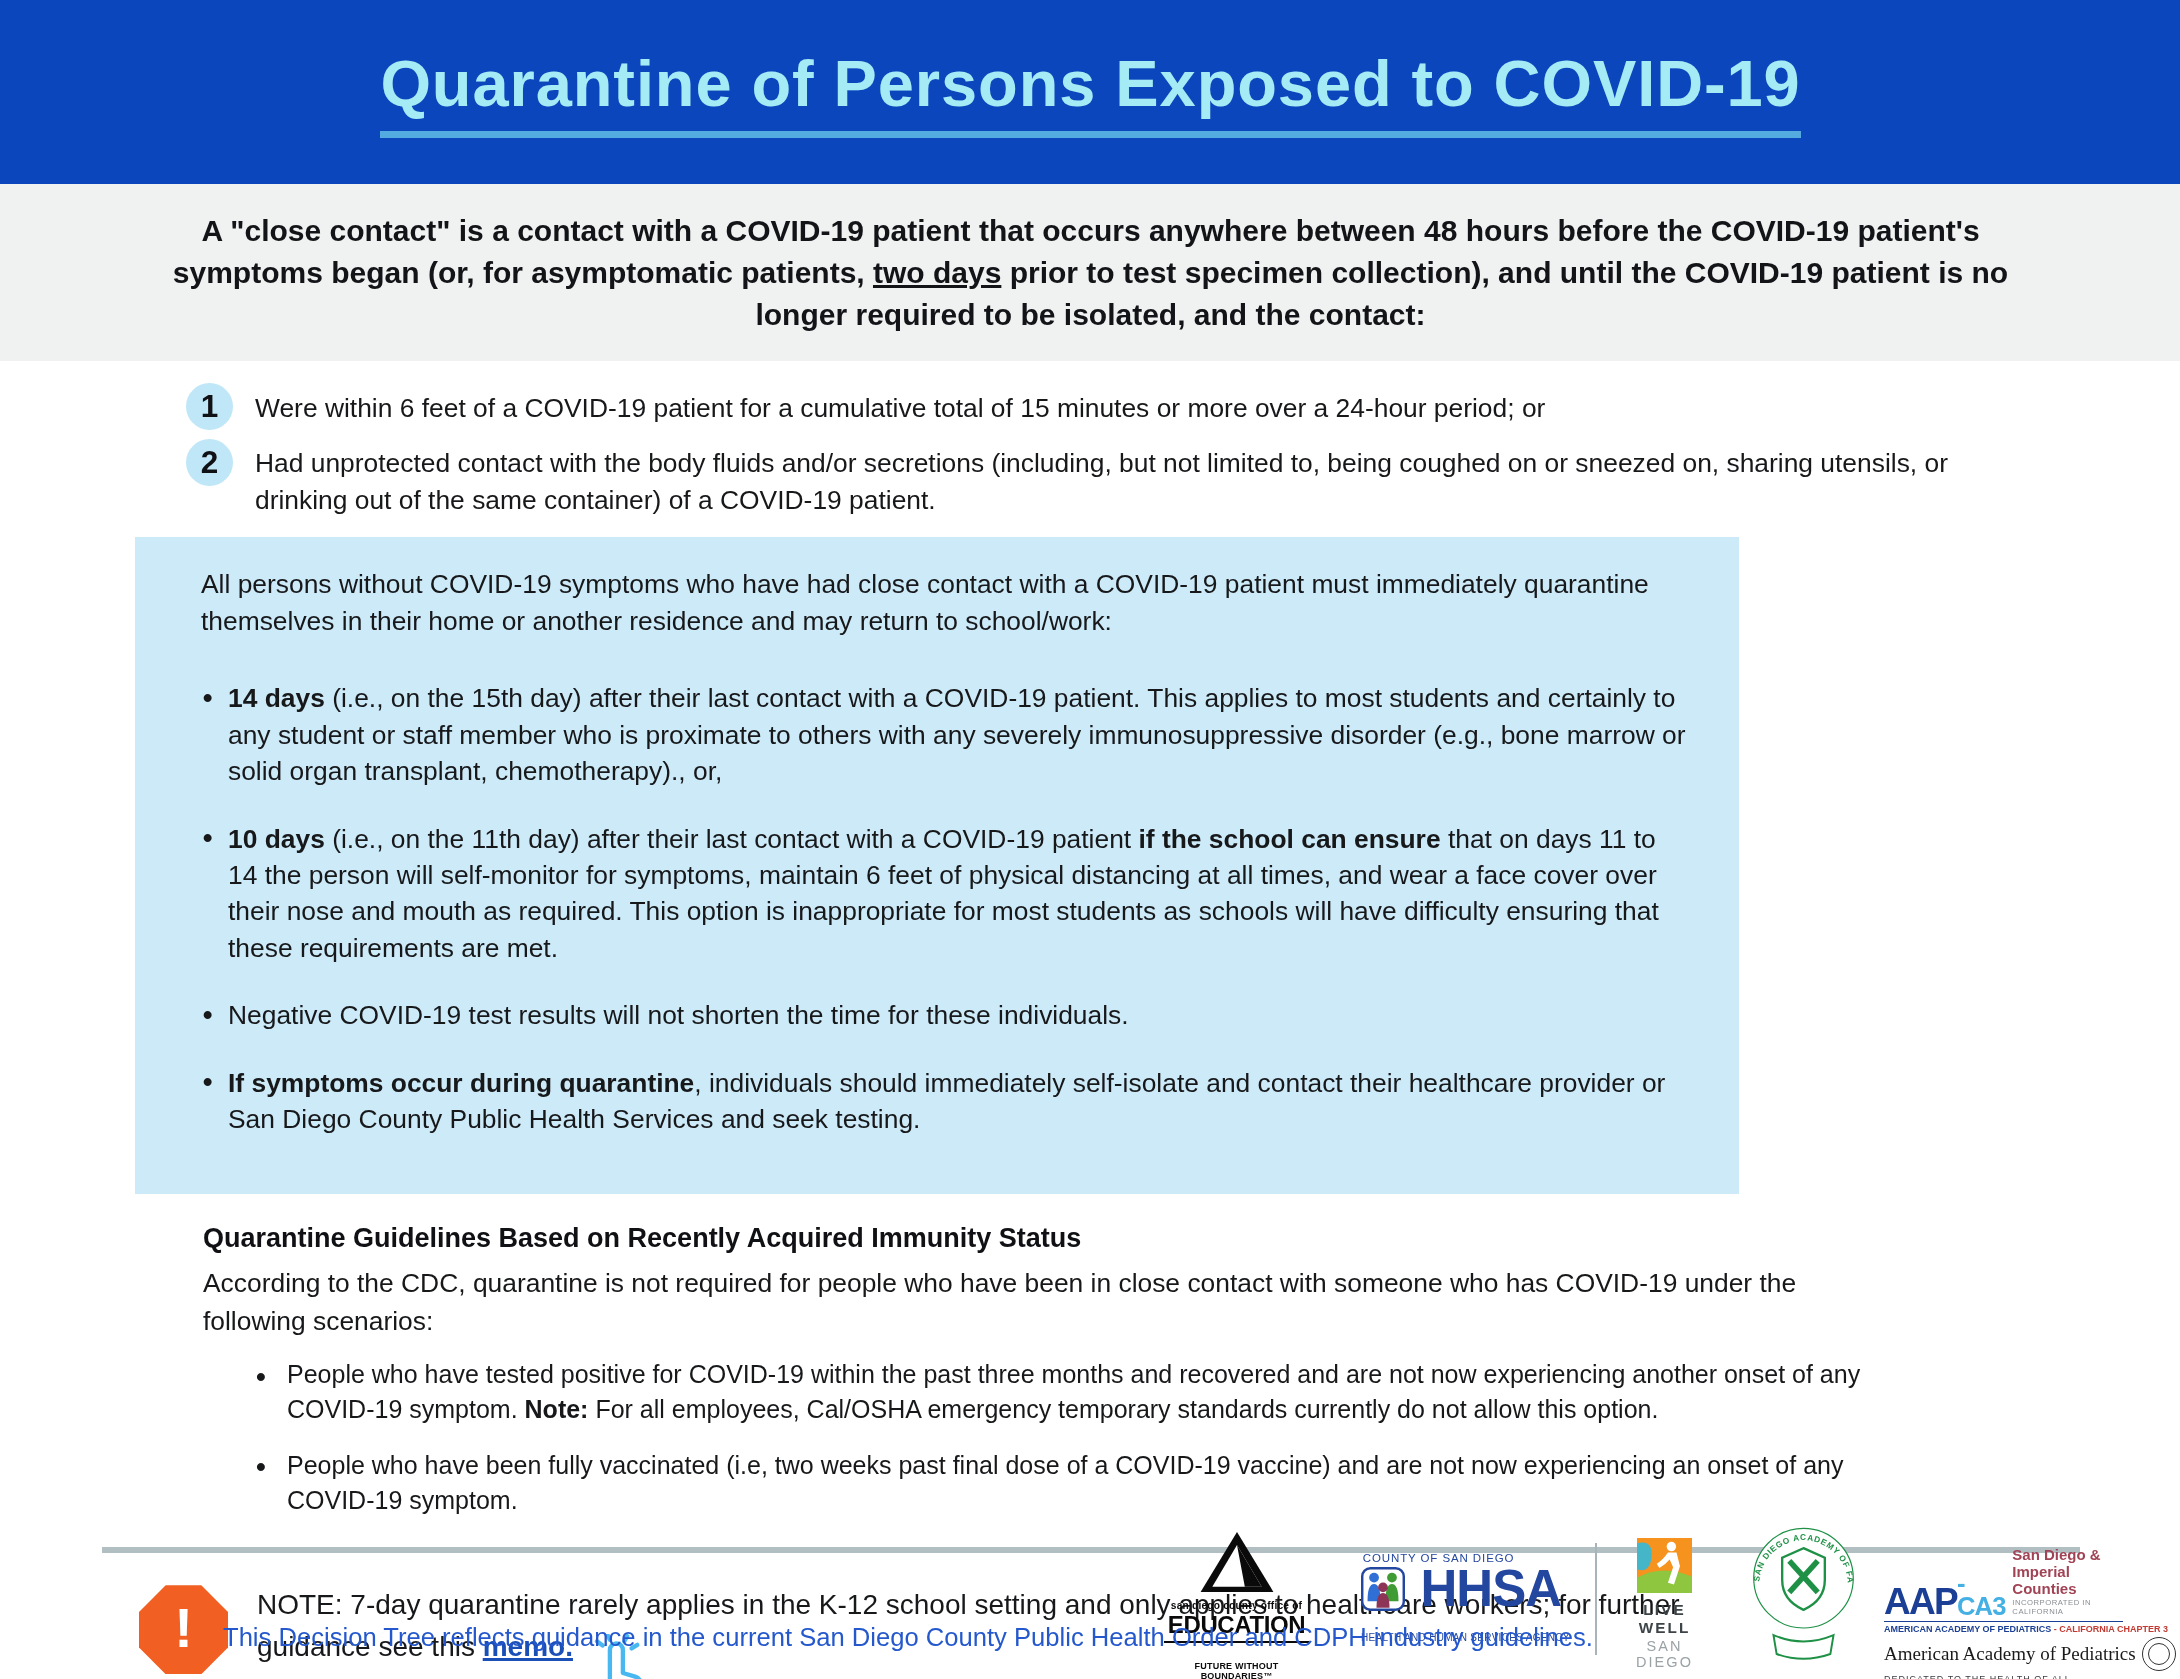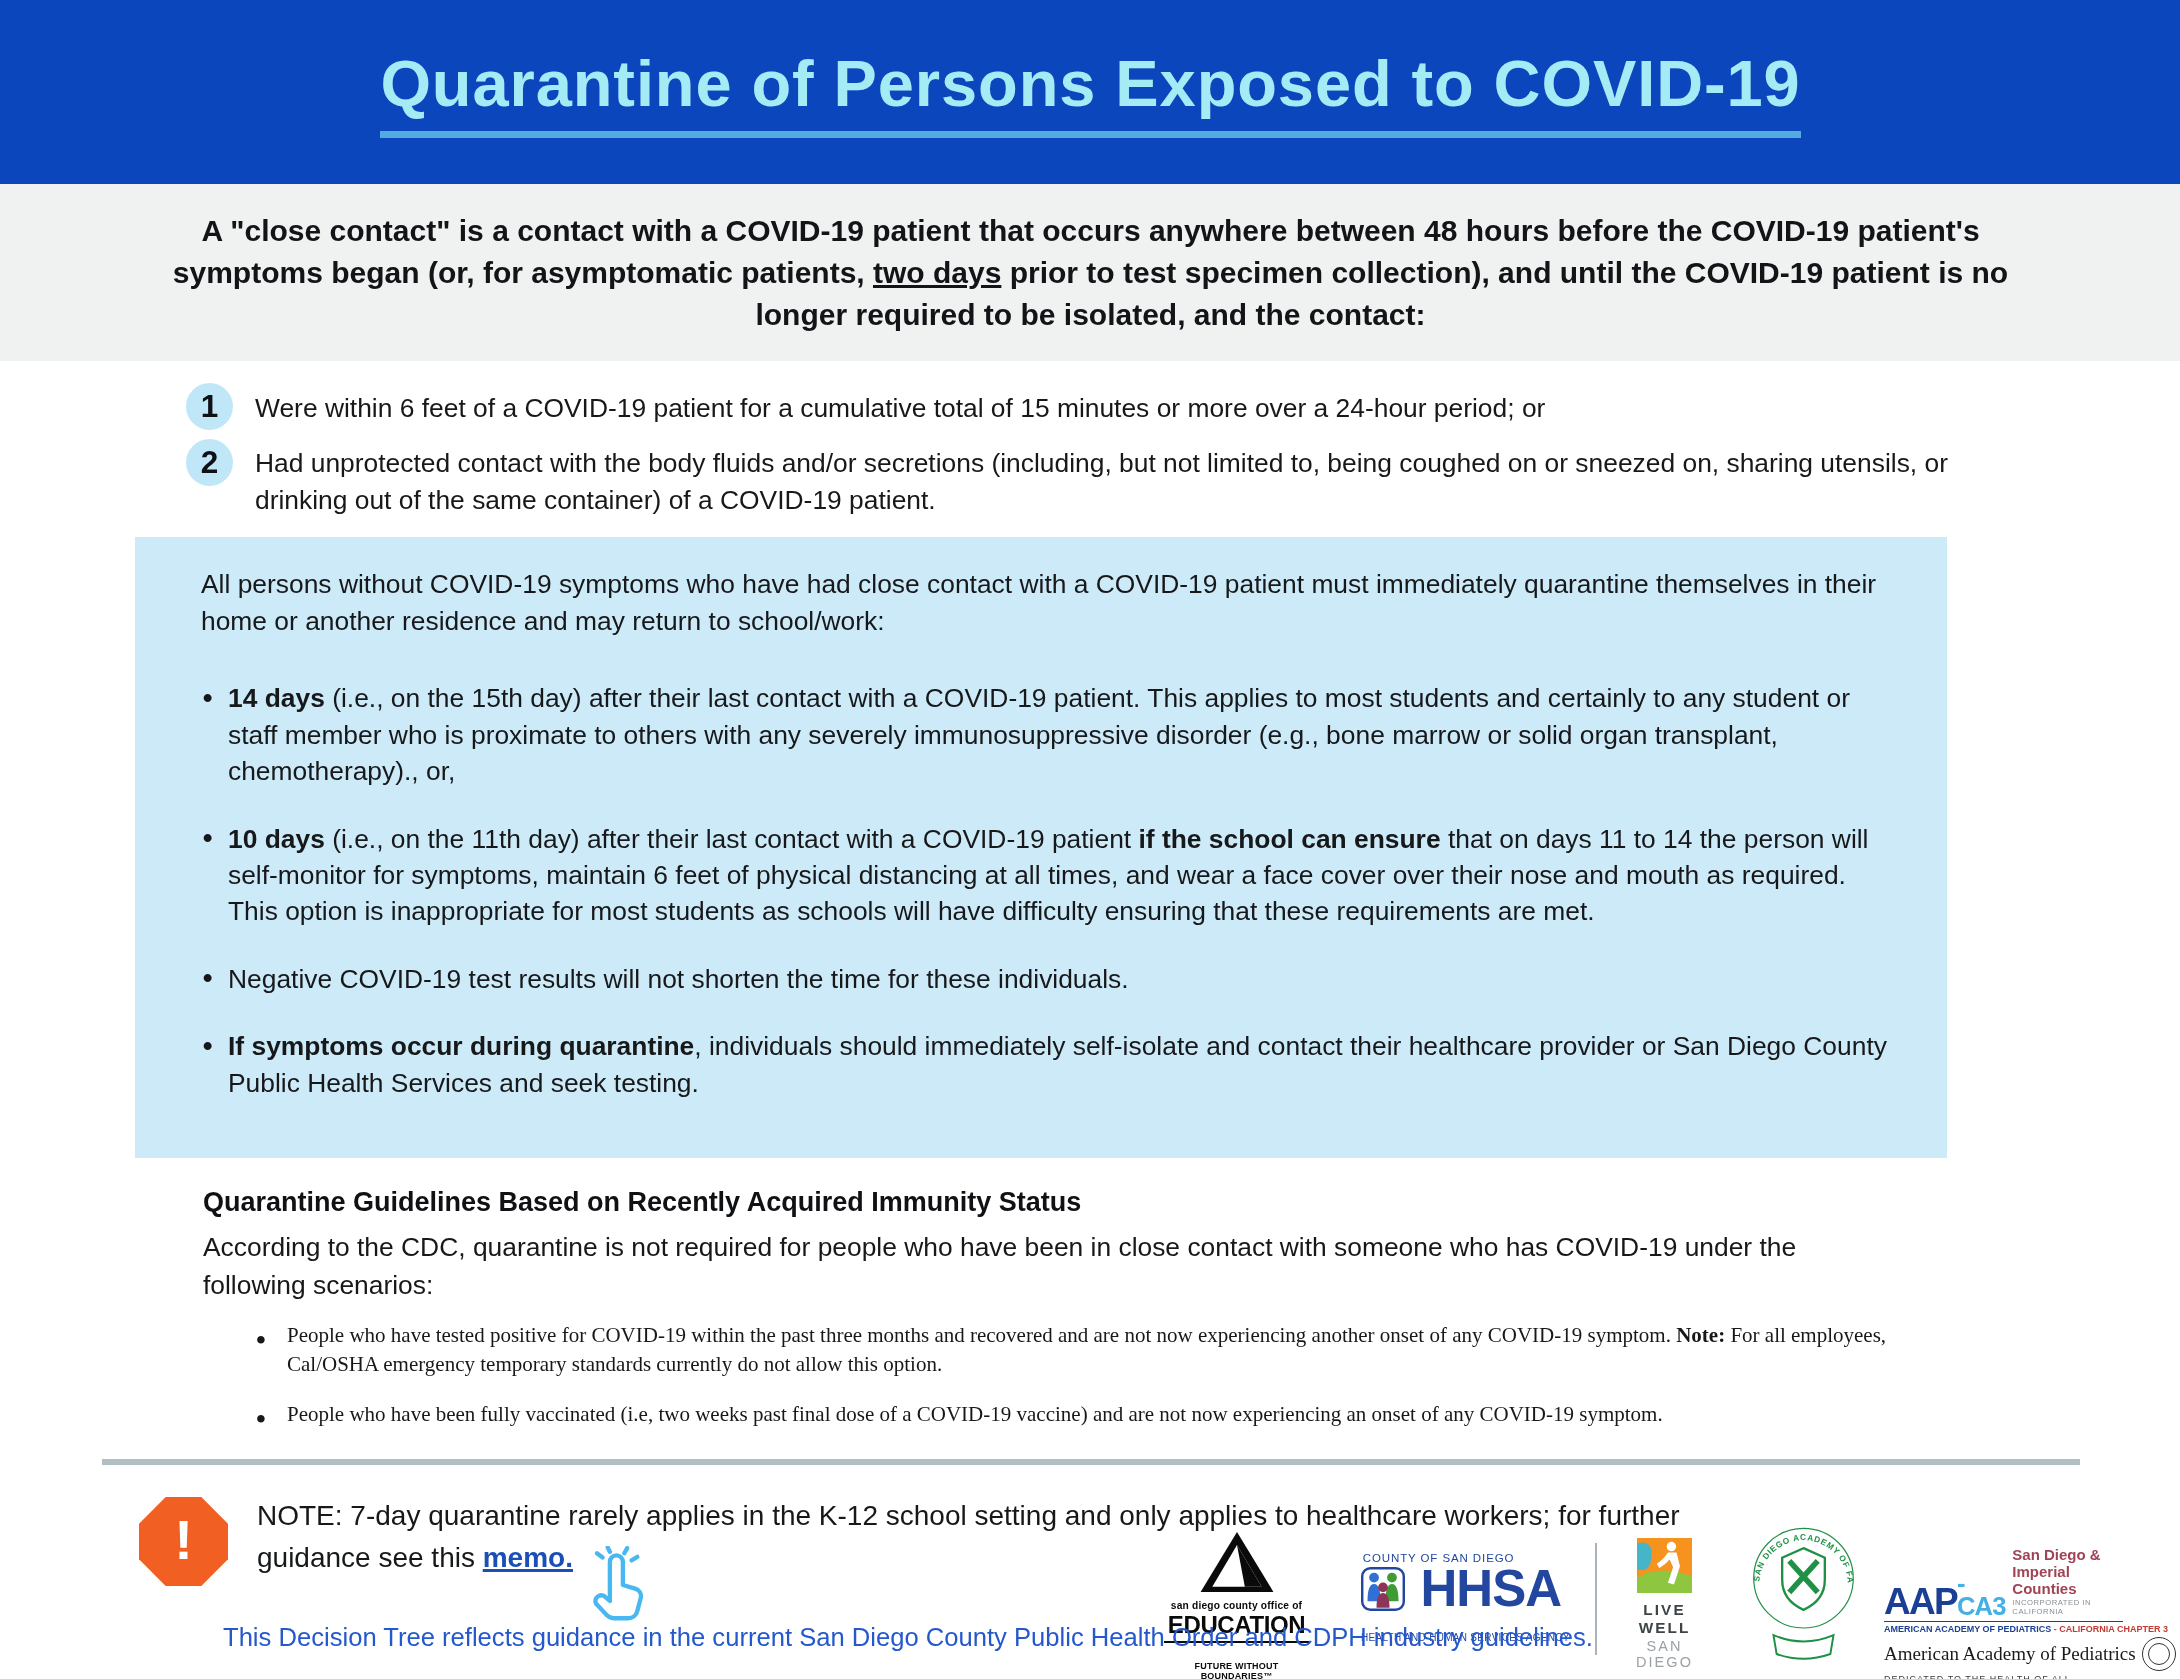--- a/index.html
+++ b/index.html
@@ -38,39 +38,39 @@
   .crit-num {
     flex:0 0 auto; width:47px; height:47px; border-radius:50%;
     background:var(--circle_bg,#bfe7f8); color:#101114;
     font-size:31.5px; font-weight:bold;
     display:flex; align-items:center; justify-content:center; margin-right:22px;
   }
   .crit-text { font-size:26.4px; line-height:1.38; padding-top:6.8px; max-width:1704px; }
 
   
   .qbox {
-    margin:19px 128px 0 135px; width:1812px; min-height:588px;
+    margin:19px 128px 0 135px; width:1604px; min-height:588px;
     background:var(--box_bg,#cdeaf9); padding:29px 51px 25.6px 66px;
   }
   .qbox-intro { font-size:26.4px; line-height:1.38; max-width:1729px; }
   .qbox ul { list-style:none; margin-top:41px; }
   .qbox li {
     position:relative; padding-left:27px; margin-bottom:31px;
     font-size:26.4px; line-height:1.38; max-width:1738px;
   }
   .qbox li::before { content:"\2022"; position:absolute; left:1.7px; top:-1.7px; font-weight:bold; font-size:28px; }
 
   
   .guidelines { margin:29px 128px 0 203px; width:1857px; }
   .g-head { font-size:27px; font-weight:bold; margin-bottom:10.2px; color:#101114; }
   .g-intro { font-size:26.4px; line-height:1.44; max-width:1699px; }
   .guidelines ul { list-style:none; margin-top:17px; }
   .guidelines li {
     position:relative; margin-left:53px; padding-left:31px; margin-bottom:20.4px;
-    font-size:21px; line-height:1.4; max-width:1670px;font-family:Liberation Serif, serif;
+    font-size:25px; line-height:1.4; max-width:1670px;
   }
   .guidelines li::before { content:"\2022"; position:absolute; left:0; top:-0.9px; font-weight:bold; font-size:28px; }
 
   
   .divider { margin:29px 0 0 102px; width:1978px; height:6px; background:var(--divider,#b1bfc3); }
 
   
   .note { margin:29px 0 0 139px; width:1618px; display:flex; align-items:flex-start; }
   .warn-octagon {
     flex:0 0 auto; width:89px; height:89px; margin-right:29px; margin-top:3.4px;

